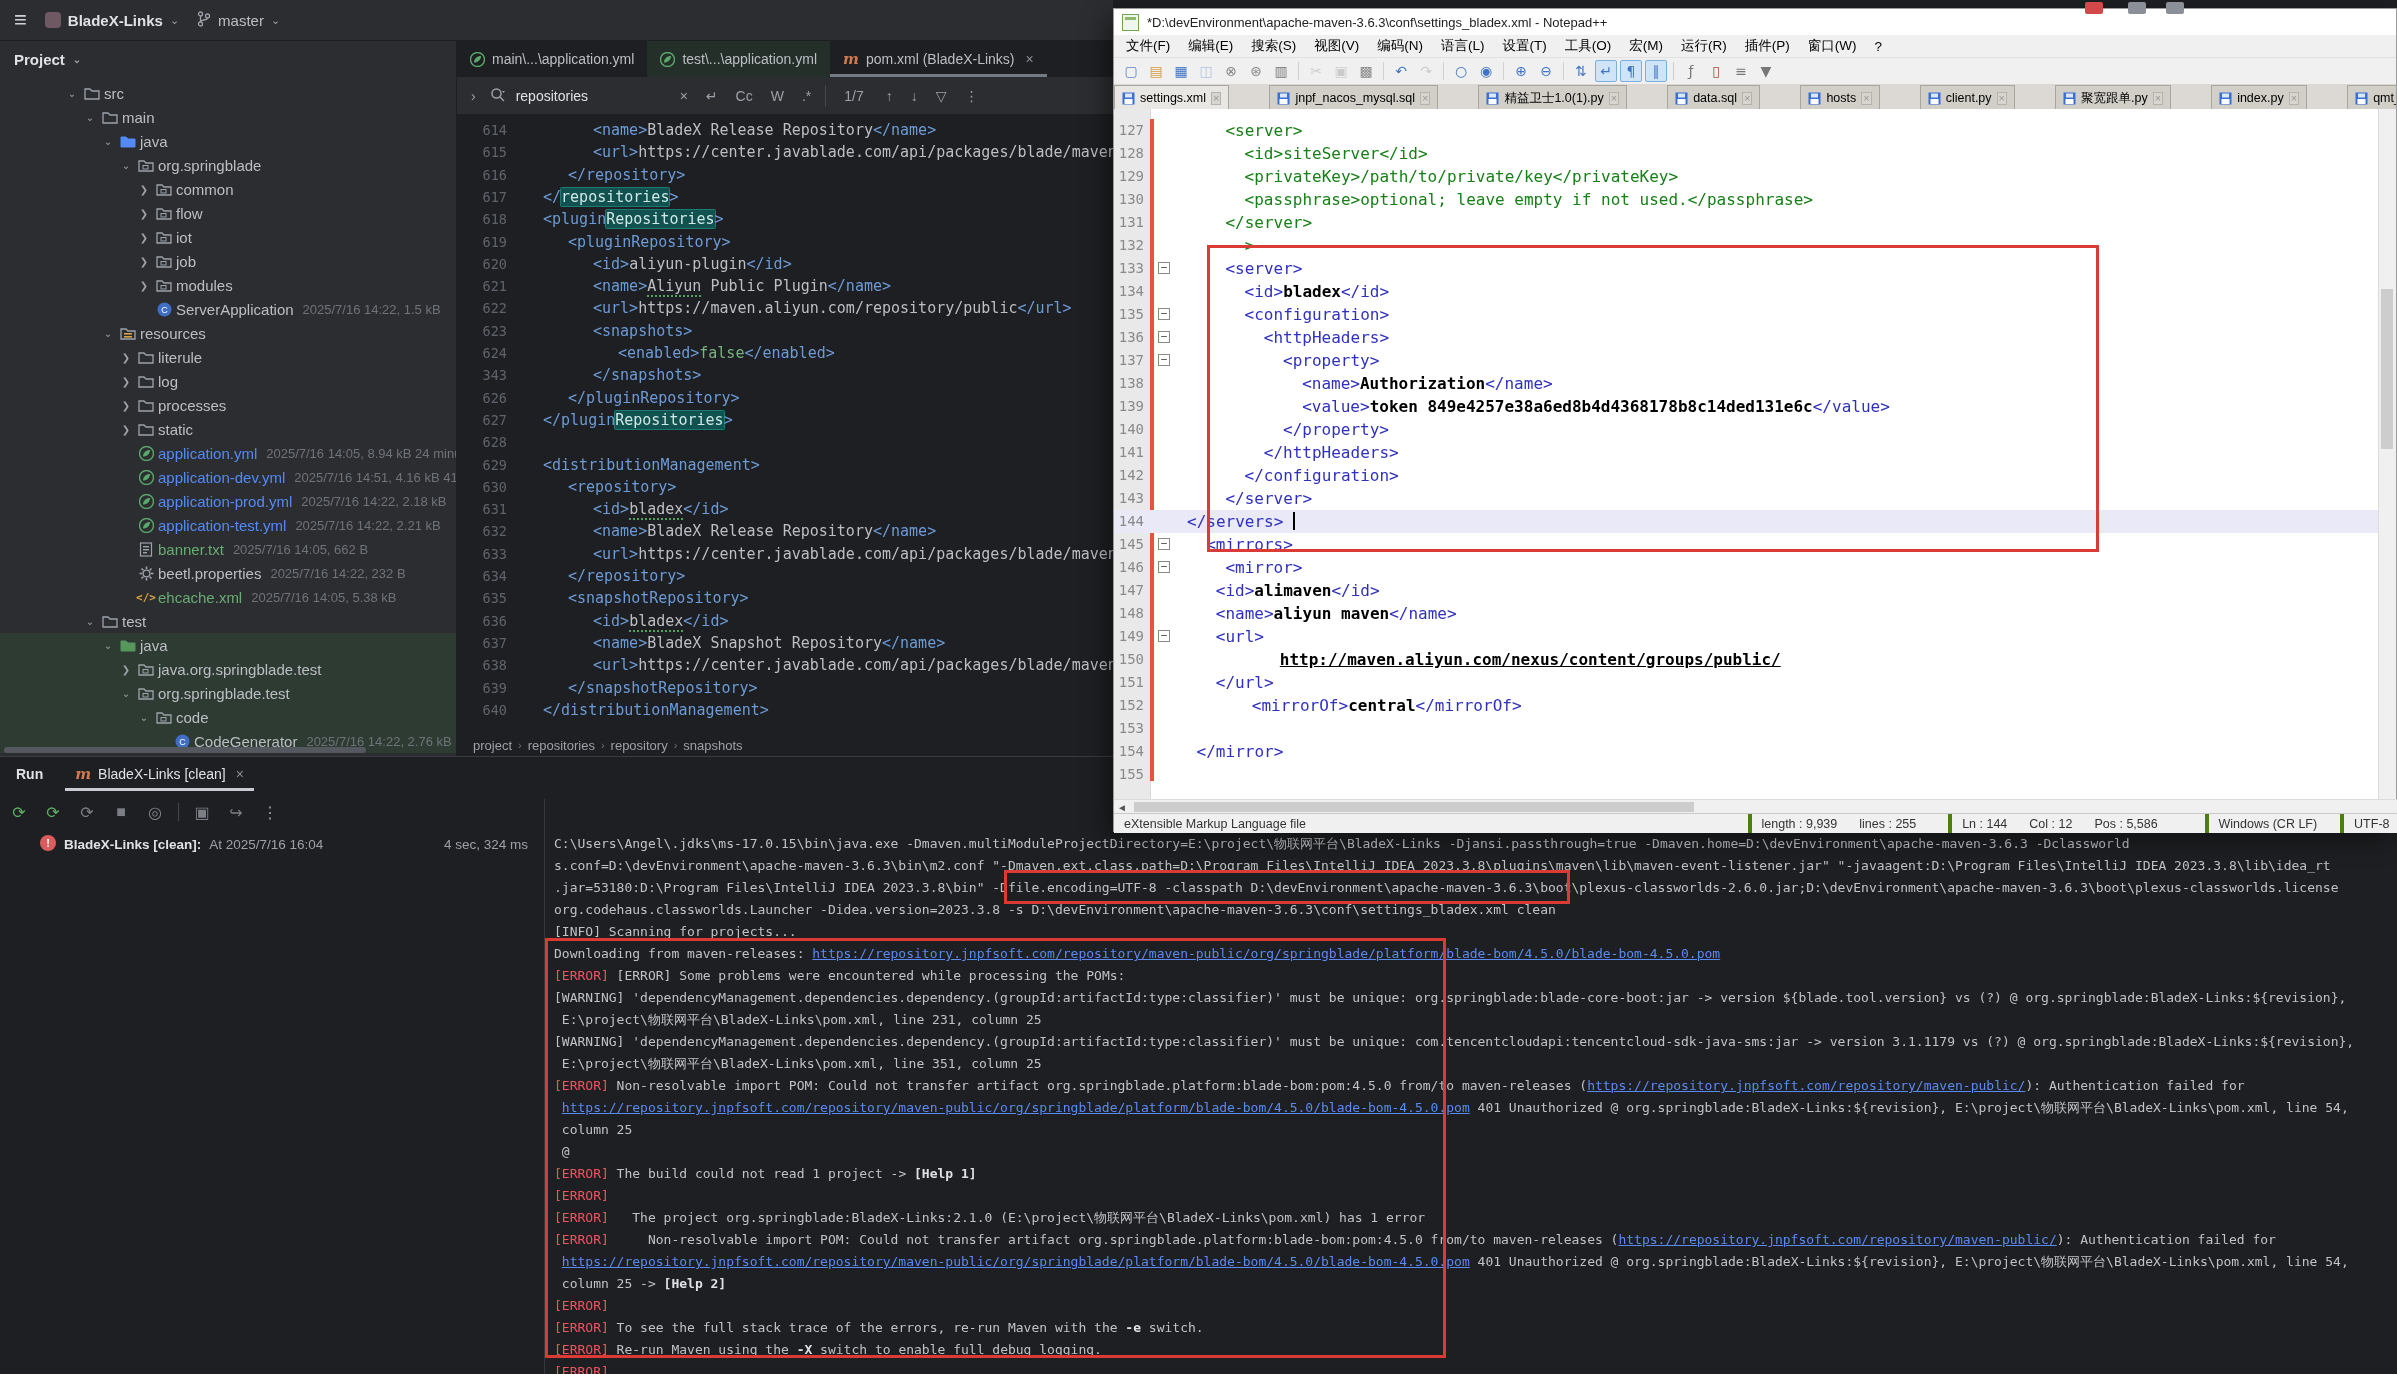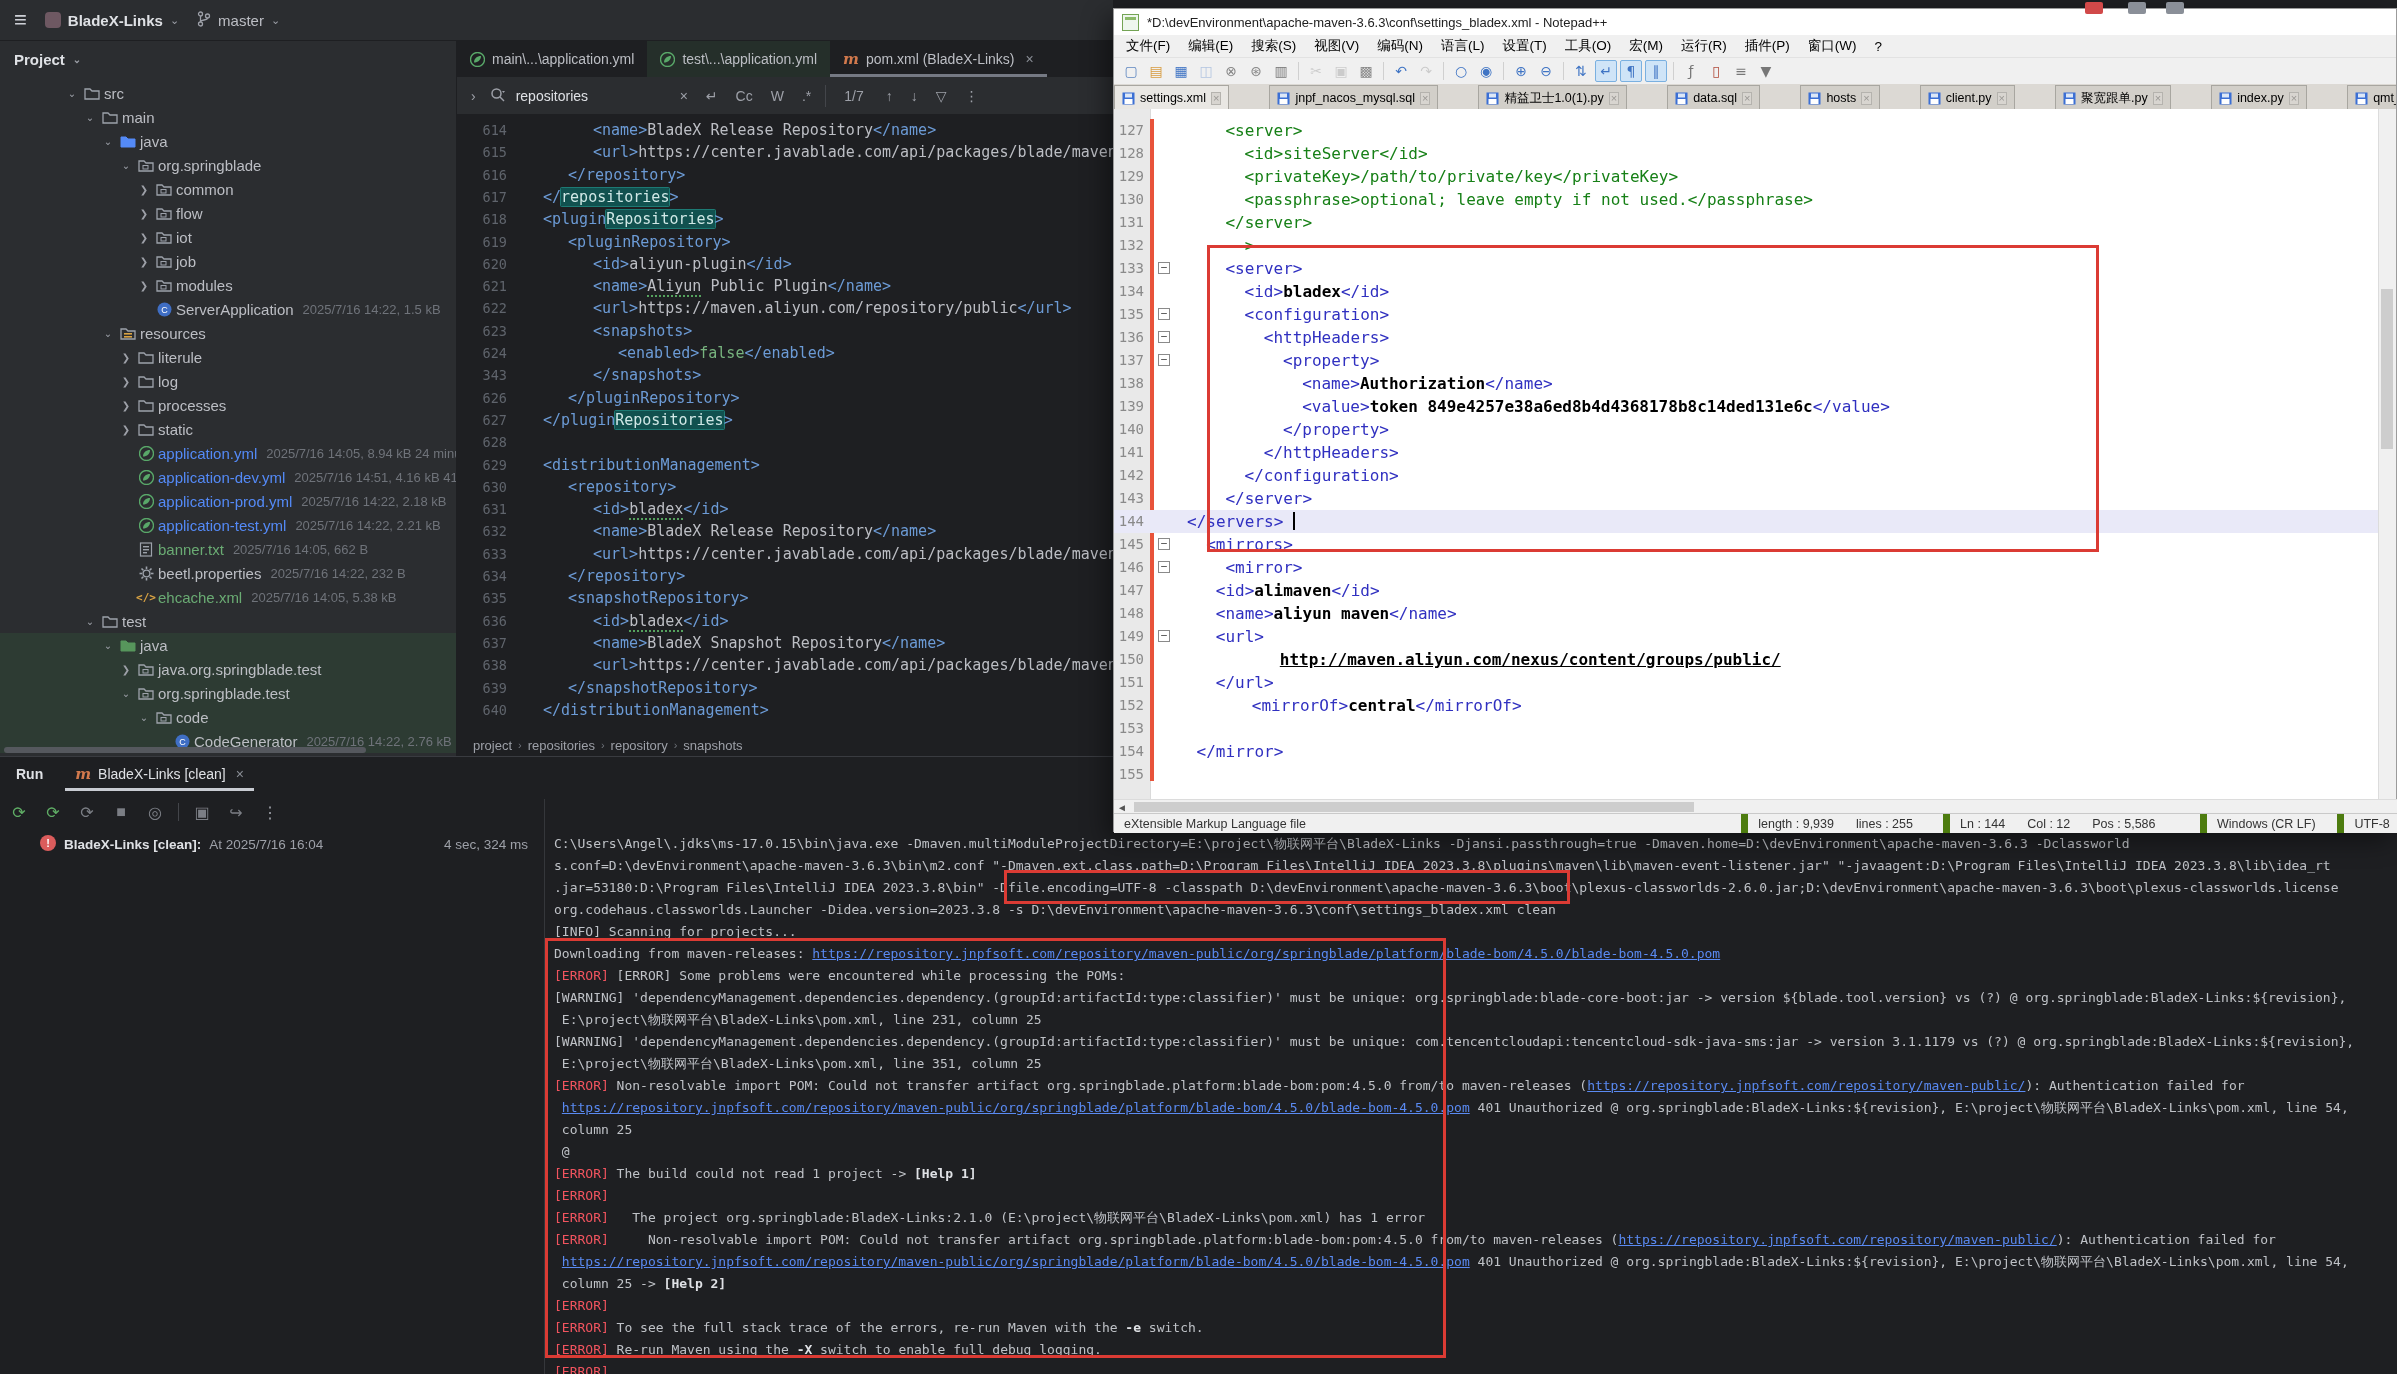--- a/index.html
+++ b/index.html
@@ -105,21 +105,21 @@
   .ns-cm{color:#178017;} .ns-tg{color:#3030c0;}
   .ns-tx{color:#000;font-weight:bold;} .ns-lk{color:#000;font-weight:bold;text-decoration:underline;}
   .npp-cursor{position:absolute;width:2px;height:18px;background:#000;}
   .npp-vscroll{position:absolute;right:0;top:100px;width:17px;height:690px;background:#f0f0f0;border-left:1px solid #dcdcdc;}
   .npp-vscroll .thumb{position:absolute;left:2px;top:180px;width:12px;height:160px;background:#cdcdcd;}
   .npp-hscroll{position:absolute;left:0;top:790px;width:1283px;height:14px;background:#f0f0f0;border-top:1px solid #dcdcdc;display:flex;align-items:center;}
   .npp-hscroll .arr{width:16px;text-align:center;font-size:10px;color:#555;}
   .npp-hscroll .thumb{margin-left:4px;width:560px;height:10px;background:#cdcdcd;}
   .npp-status{position:absolute;left:0;top:804px;width:1283px;height:19px;background:#f0f0f0;border-top:1px solid #c9c9c9;
     font-size:12.5px;color:#333;display:flex;align-items:center;}
-  .st-seg{padding:0 10px;border-right:7px solid #4d7c0f;height:100%;display:flex;align-items:center;gap:22px;white-space:nowrap;overflow:hidden;}
+  .st-seg{padding:0 10px;border-right:4px solid #4d7c0f;height:100%;display:flex;align-items:center;gap:22px;white-space:nowrap;overflow:hidden;}
   .winbtn{position:absolute;top:2px;height:12px;border-radius:2px;}
   
   svg.ic{display:block;}
 </style>
 </head>
 <body>
 
 <div class="screen">
 
   <header class="ide-header">

